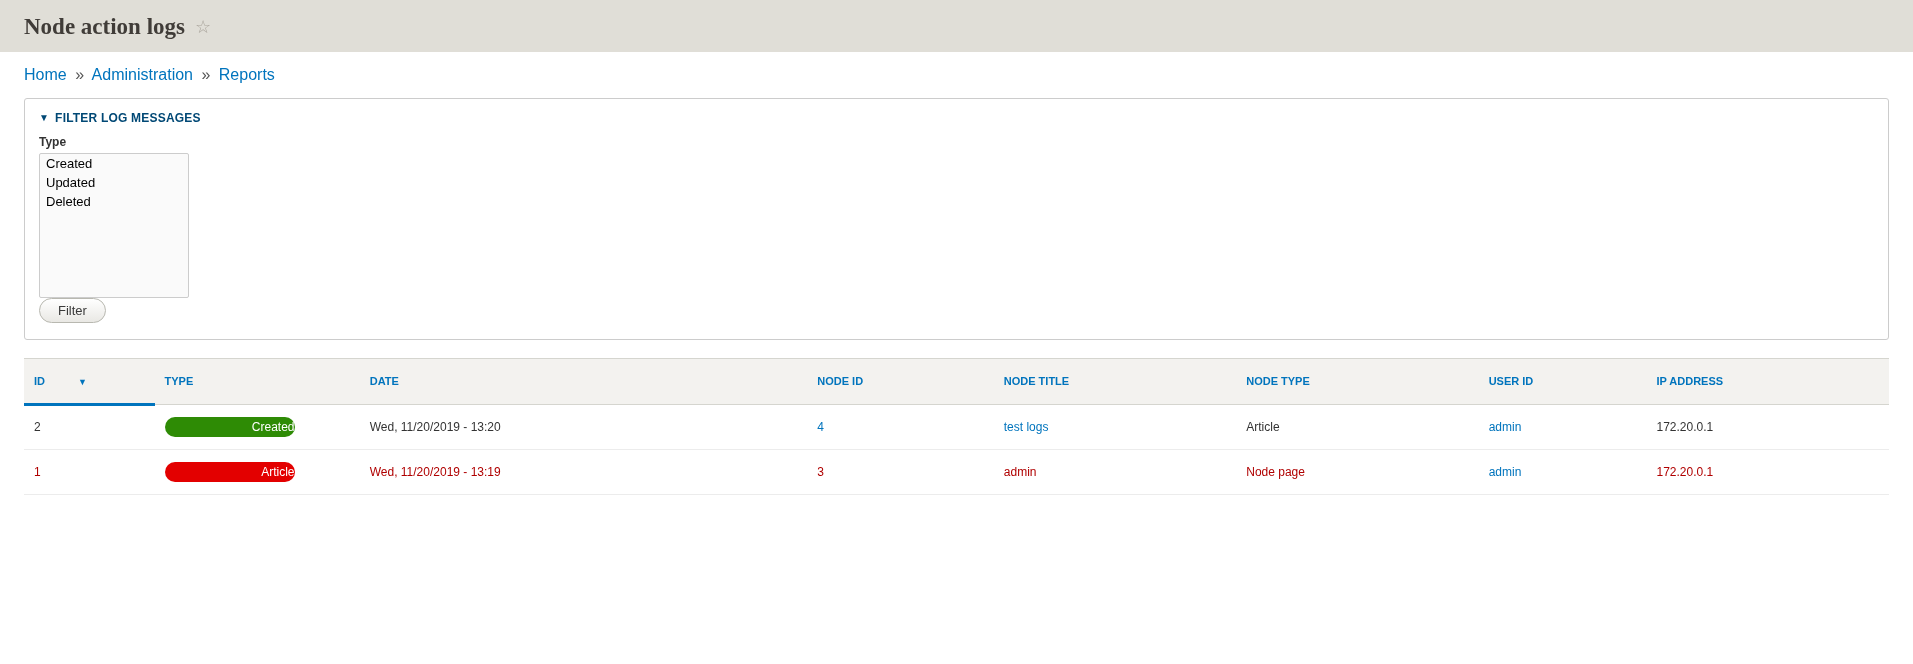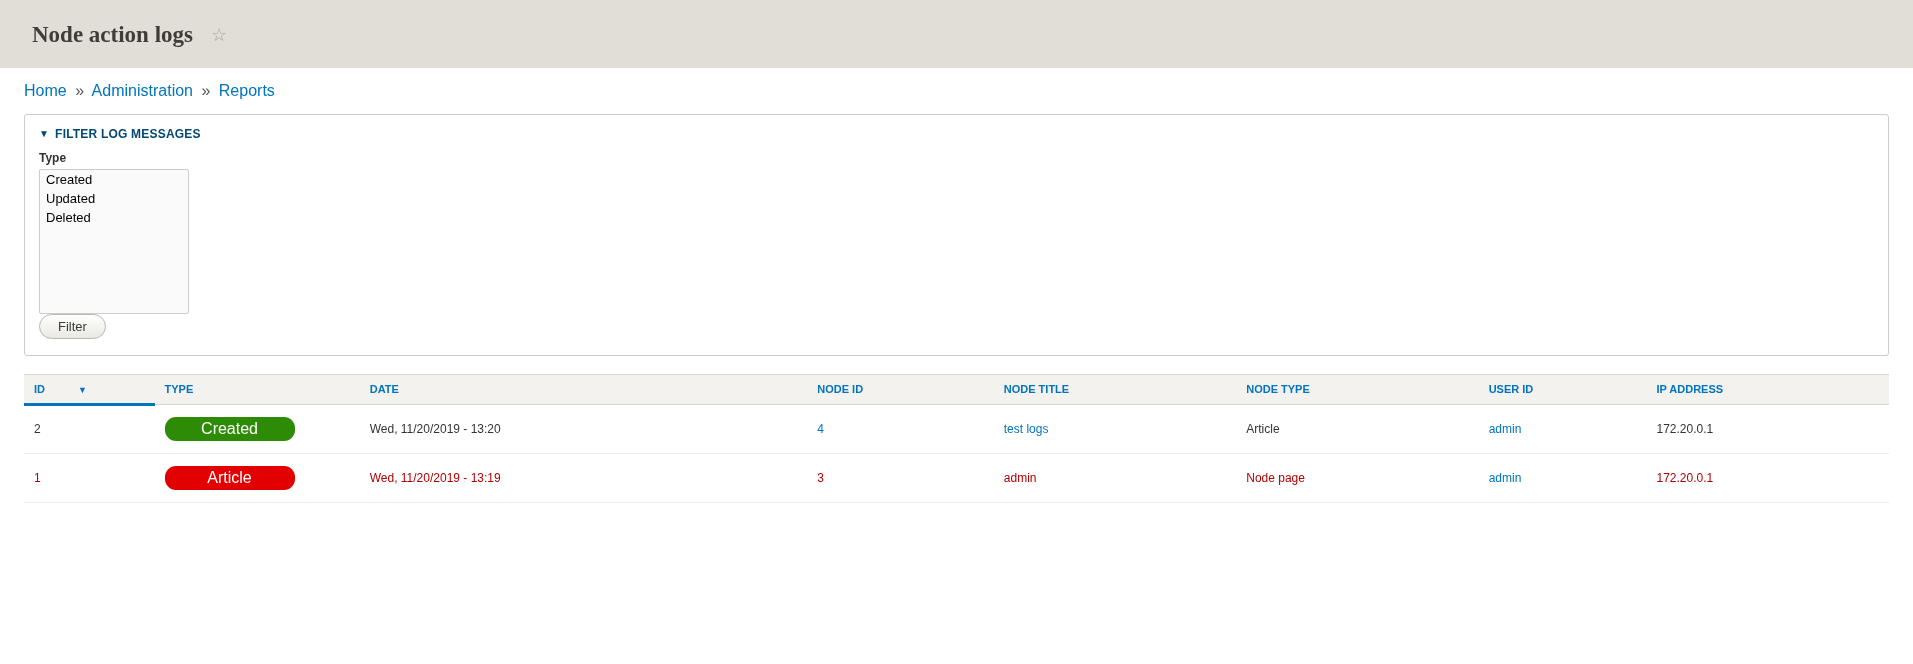--- a/index.html
+++ b/index.html
@@ -14,21 +14,21 @@
     background: #e0ded7;
     padding: 14px 24px 12px;
     display: flex;
     align-items: center;
   }
   .page-title {
     font-family: Georgia, "Times New Roman", serif;
     font-size: 23px;
     font-weight: bold;
     color: #403c38;
-    margin: 8px;
+    margin: 0;
   }
   .star-icon {
     margin-left: 10px;
     color: #aaa59c;
     font-size: 18px;
     line-height: 1;
     cursor: pointer;
   }
   .content {
     padding: 14px 24px 30px;
@@ -88,21 +88,21 @@
   table.listing {
     width: 100%;
     border-collapse: collapse;
     font-size: 12px;
   }
   table.listing thead th {
     background: #f3f2ef;
     border-top: 1px solid #d5d5cf;
     border-bottom: 1px solid #d5d5cf;
     text-align: left;
-    padding: 8px 10px;
+    padding: 16px 10px;
     font-weight: bold;
     text-transform: uppercase;
     font-size: 11px;
   }
   table.listing thead th a {
     color: #0074bd;
     text-decoration: none;
   }
   table.listing thead th.sorted {
     border-bottom: 3px solid #0074bd;
@@ -113,25 +113,25 @@
     margin-left: 30px;
   }
   table.listing tbody td {
     border-bottom: 1px solid #ececec;
     padding: 12px 10px;
     vertical-align: middle;
   }
   .badge {
     display: inline-block;
     min-width: 130px;
-    text-align: center;
+    text-align: right;
     padding: 3px 0;
     border-radius: 11px;
     color: #fff;
-    font-size: 16px;
+    font-size: 12px;
   }
   .badge.created { background: #2e8b05; }
   .badge.deleted { background: #e30000; }
   tr.deleted-row td { color: #b00000; }
   tr.deleted-row td a { color: #0074bd; }
   td a.link { color: #0074bd; text-decoration: none; }
   td a.link.red { color: #b00000; }
 </style>
 </head>
 <body>

